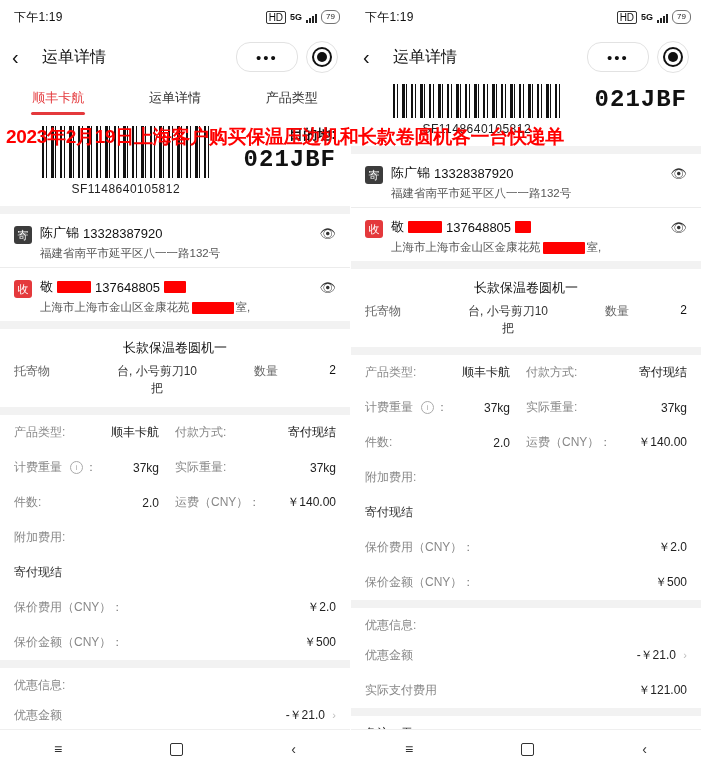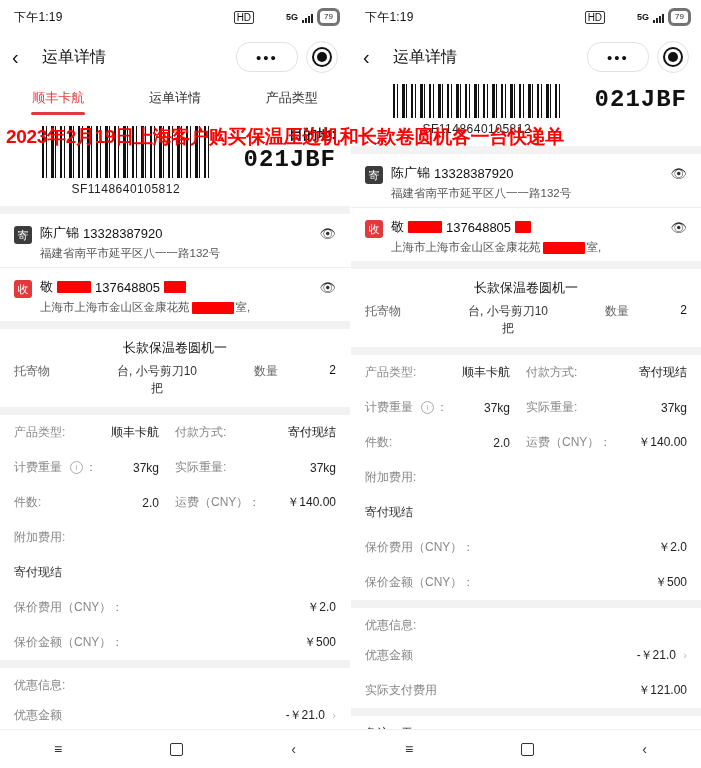--- a/index.html
+++ b/index.html
@@ -70,28 +70,28 @@
   .sig-bars i {
     display: block;
     width: 2px;
     background: #222;
   }
   .sig-bars i:nth-child(1) { height: 3px; }
   .sig-bars i:nth-child(2) { height: 5px; }
   .sig-bars i:nth-child(3) { height: 7px; }
   .sig-bars i:nth-child(4) { height: 9px; }
   .batt {
-    border: 3px solid #737373;
+    border: 1px solid #737373;
     border-radius: 6px;
     font-size: 8px;
     padding: 0 4px;
     line-height: 12px;
     color: #222;
   }
-  .net-label { font-size: 9px; font-weight: bold; margin-left: 28px; }
+  .net-label { font-size: 9px; font-weight: bold; }
 
   
   .navbar {
     position: relative;
     height: 46px;
     background: #ffffff;
     display: flex;
     align-items: center;
     padding: 0 12px;
     box-sizing: border-box;

